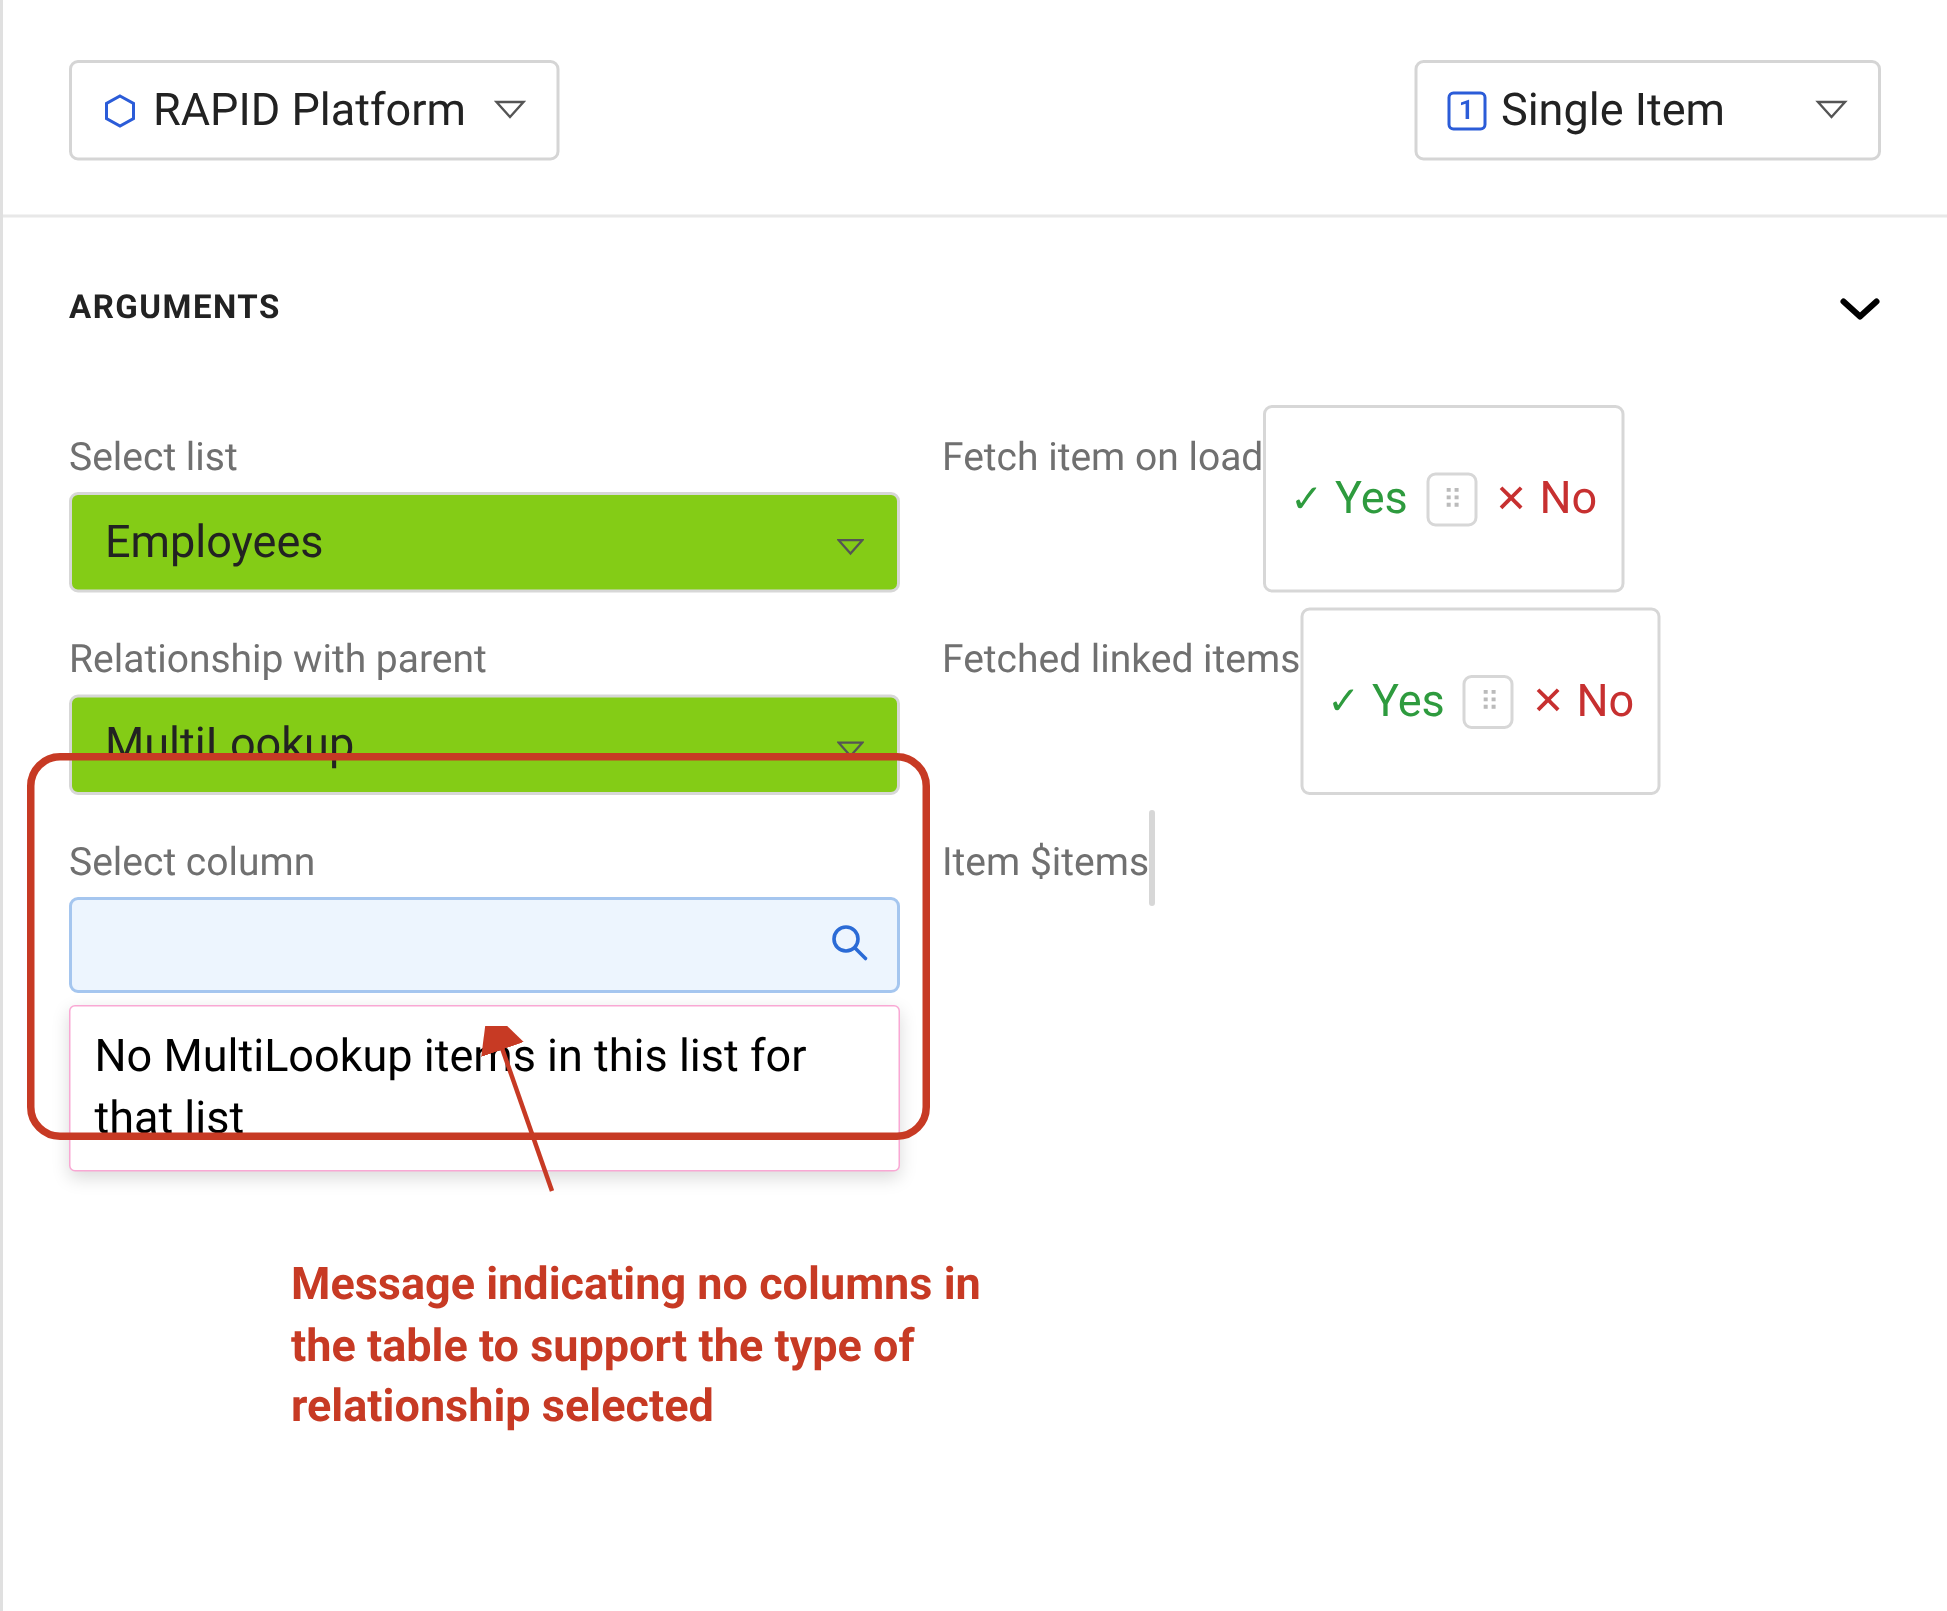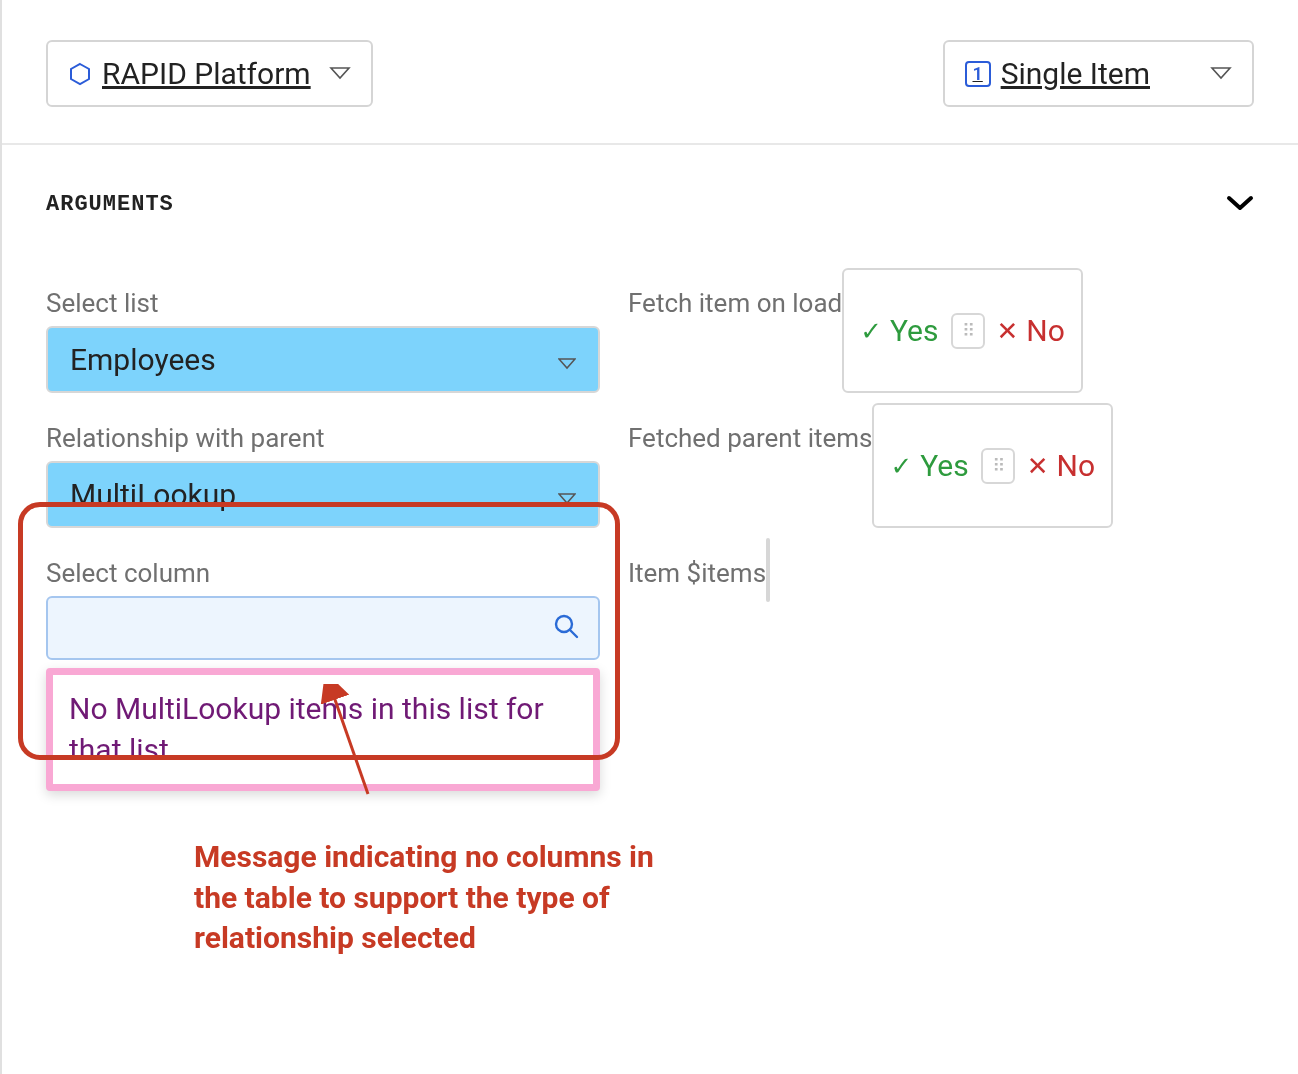--- a/index.html
+++ b/index.html
@@ -32,21 +32,20 @@
       background: #fff;
       cursor: pointer;
       gap: 18px;
     }
     .pill-dropdown .label {
       font-size: 30px;
       color: #222;
       display: flex;
       align-items: center;
       gap: 10px;
-      text-decoration: underline;
     }
     .hex-icon {
       width: 24px;
       height: 24px;
       display: inline-flex;
       align-items: center;
       justify-content: center;
     }
     .hex-icon svg { overflow: visible; }
     .count-box {
@@ -71,21 +70,20 @@
       stroke-width: 1.6;
     }
     .section {
       padding: 44px 44px 0 44px;
     }
     .section-header {
       display: flex;
       justify-content: space-between;
       align-items: center;
       margin-bottom: 48px;
-      font-family: Liberation Mono, monospace;
     }
     .section-title {
       font-size: 22px;
       letter-spacing: 1px;
       font-weight: 700;
       color: #222;
     }
     .chev-bold {
       font-size: 28px;
       font-weight: 800;
@@ -101,21 +99,21 @@
     .field-lbl {
       font-size: 26px;
       color: #707070;
       margin-bottom: 8px;
       margin-top: 20px;
     }
     .select-box {
       display: flex;
       justify-content: space-between;
       align-items: center;
-      background: #7dd3fc;
+      background: #84cc16;
       border: 2px solid #d7d7d7;
       border-radius: 6px;
       padding: 14px 22px;
       font-size: 30px;
       color: #222;
       cursor: pointer;
       margin-bottom: 10px;
     }
     .select-box .chev-mini svg polygon {
       fill: none;
@@ -175,26 +173,26 @@
     .search-icon svg { stroke: #2b6bd6; }
     .filter-input {
       background: #f4f4f5;
       border: 2px solid #d7d7d7;
       border-radius: 6px;
       height: 64px;
       margin-bottom: 10px;
     }
     .dropdown-panel {
       background: #fff;
-      border: 7px solid #f9a8d4;
+      border: 1px solid #f9a8d4;
       border-radius: 4px;
       box-shadow: 0 4px 12px rgba(0,0,0,0.15);
       padding: 14px 16px;
       font-size: 30px;
-      color: #701a75;
+      color: #000000;
       line-height: 1.35;
     }
     .annotation {
       position: absolute;
       top: 797px;
       left: 194px;
       width: 470px;
       color: #c73a24;
       font-size: 30px;
       font-weight: 700;
@@ -290,21 +288,21 @@
           <span>MultiLookup</span>
           <span class="chev-mini">
             <svg width="18" height="12" viewBox="0 0 18 12">
                 <polygon points="1,1 17,1 9,10"></polygon>
               </svg>
           </span>
         </div>
       </div>
 
       <div class="col-right-cell">
-        <div class="field-lbl">Fetched parent items</div>
+        <div class="field-lbl">Fetched linked items</div>
         <div class="yesno-box">
           <span class="yn-check">✓</span>
           <span class="yn-yes">Yes</span>
           <span class="yn-handle">⠿</span>
           <span class="yn-x">✕</span>
           <span class="yn-no">No</span>
         </div>
       </div>
 
       <div>

